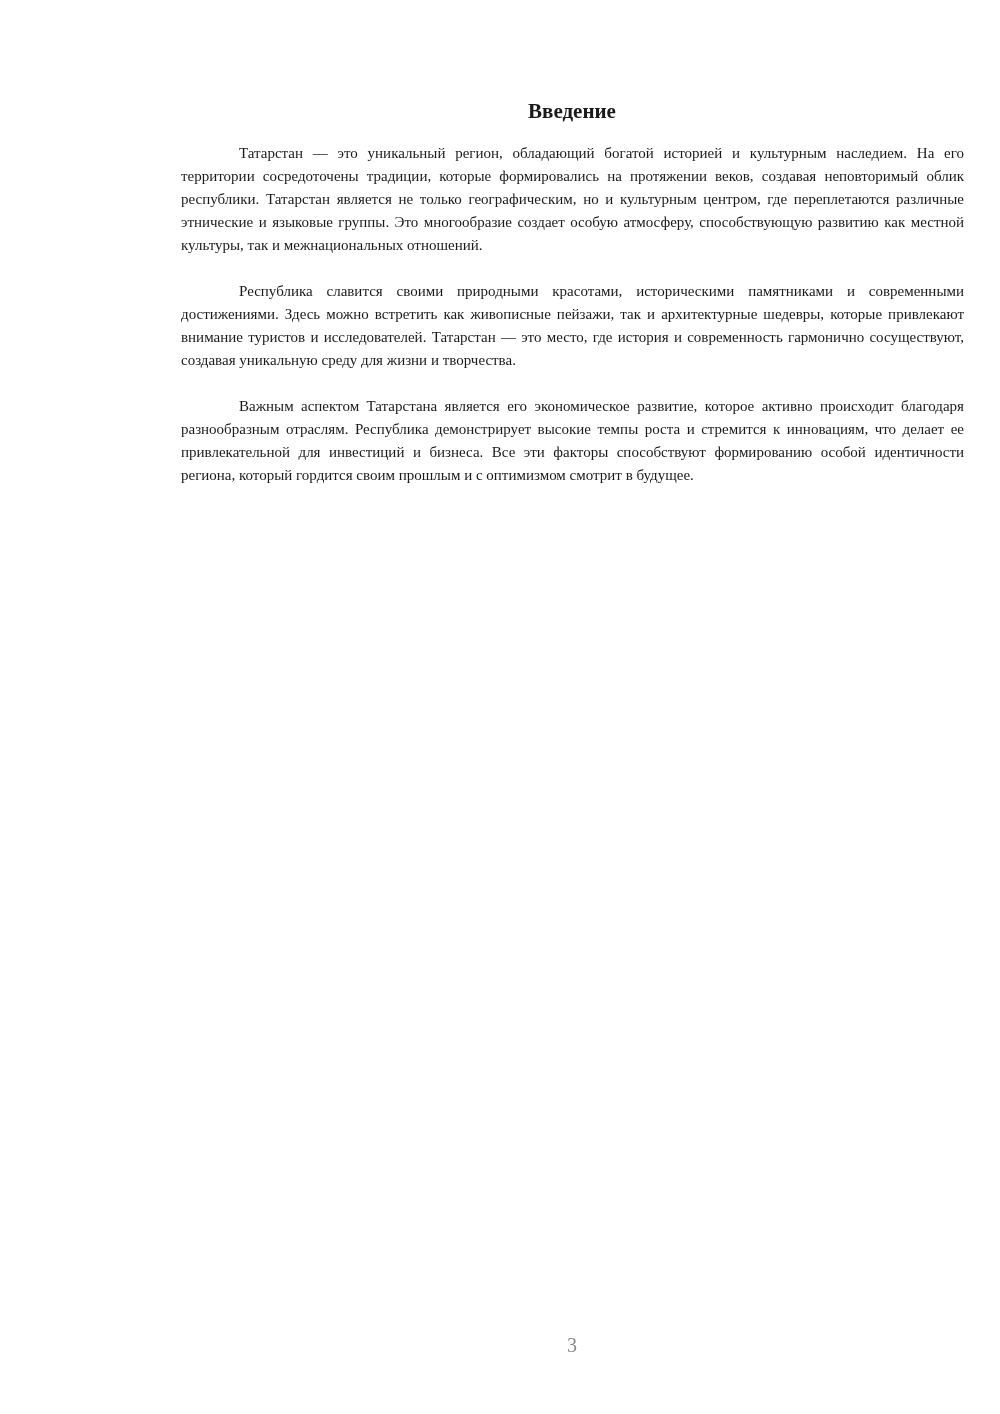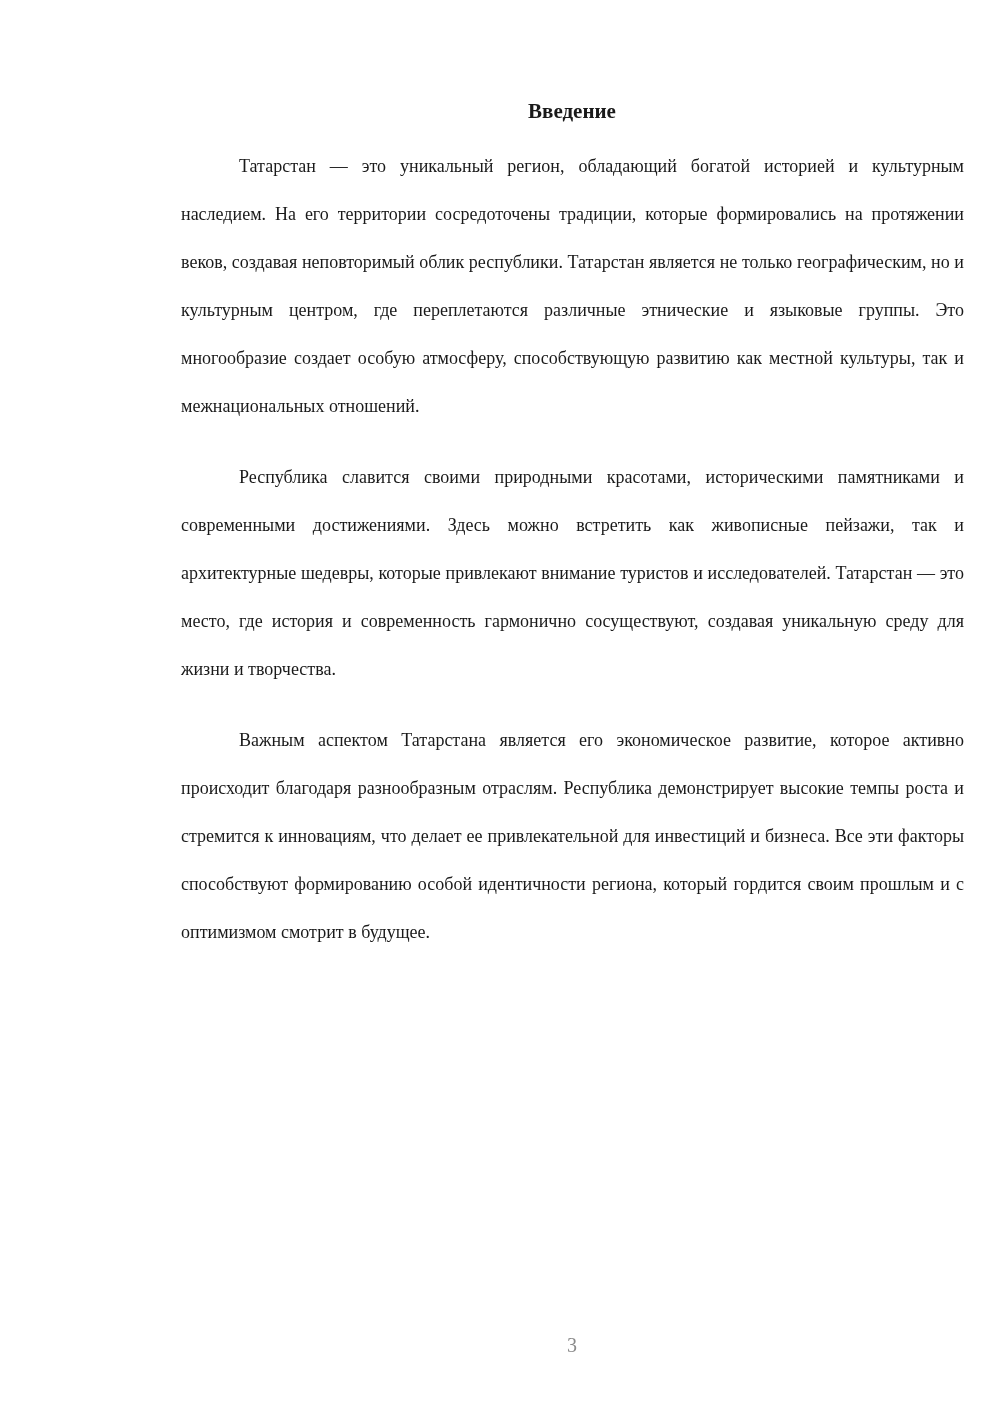--- a/index.html
+++ b/index.html
@@ -33,22 +33,22 @@
       line-height: 30px;
       margin: 0;
     }
     .body-text {
       position: absolute;
       left: 145px;
       width: 783px;
       top: 142px;
     }
     .para {
-      font-size: 18px;
-      line-height: 48px;
+      font-size: 15px;
+      line-height: 23px;
       text-align: justify;
       text-indent: 58px;
       margin: 0 0 23px 0;
       letter-spacing: 0px;
     }
     .page-number {
       position: absolute;
       top: 1334px;
       left: 0;
       width: 1072px;

